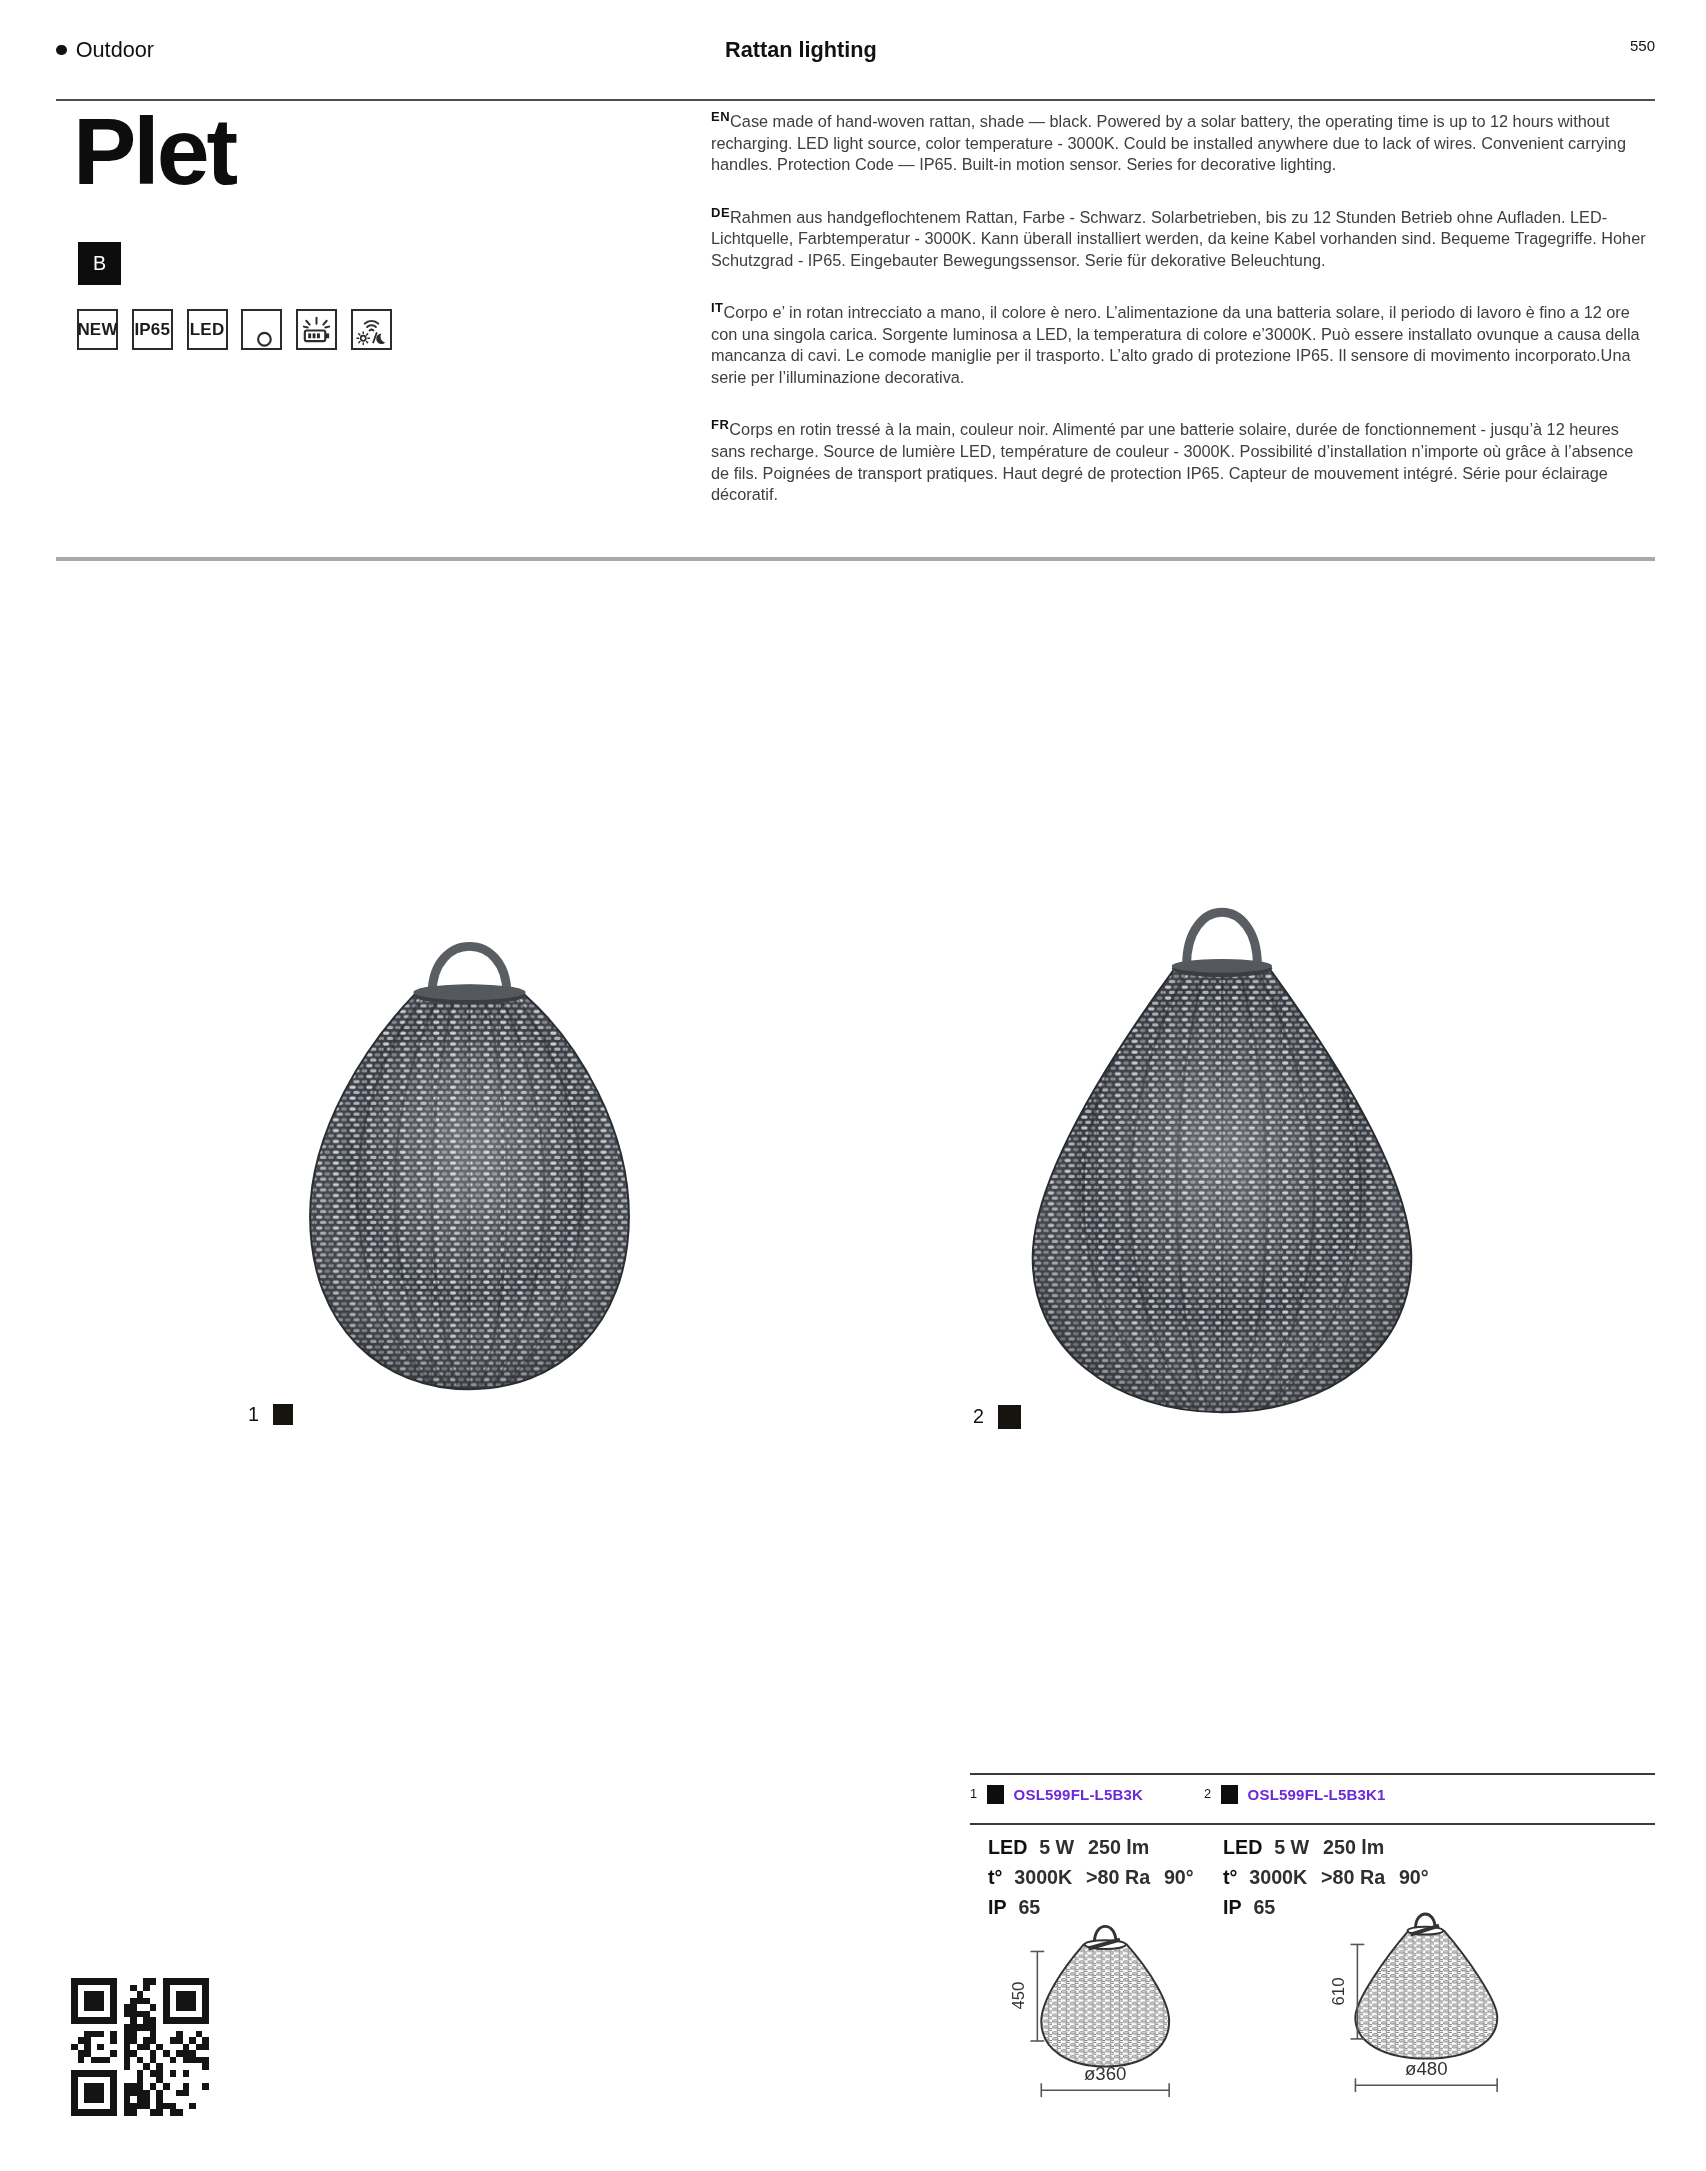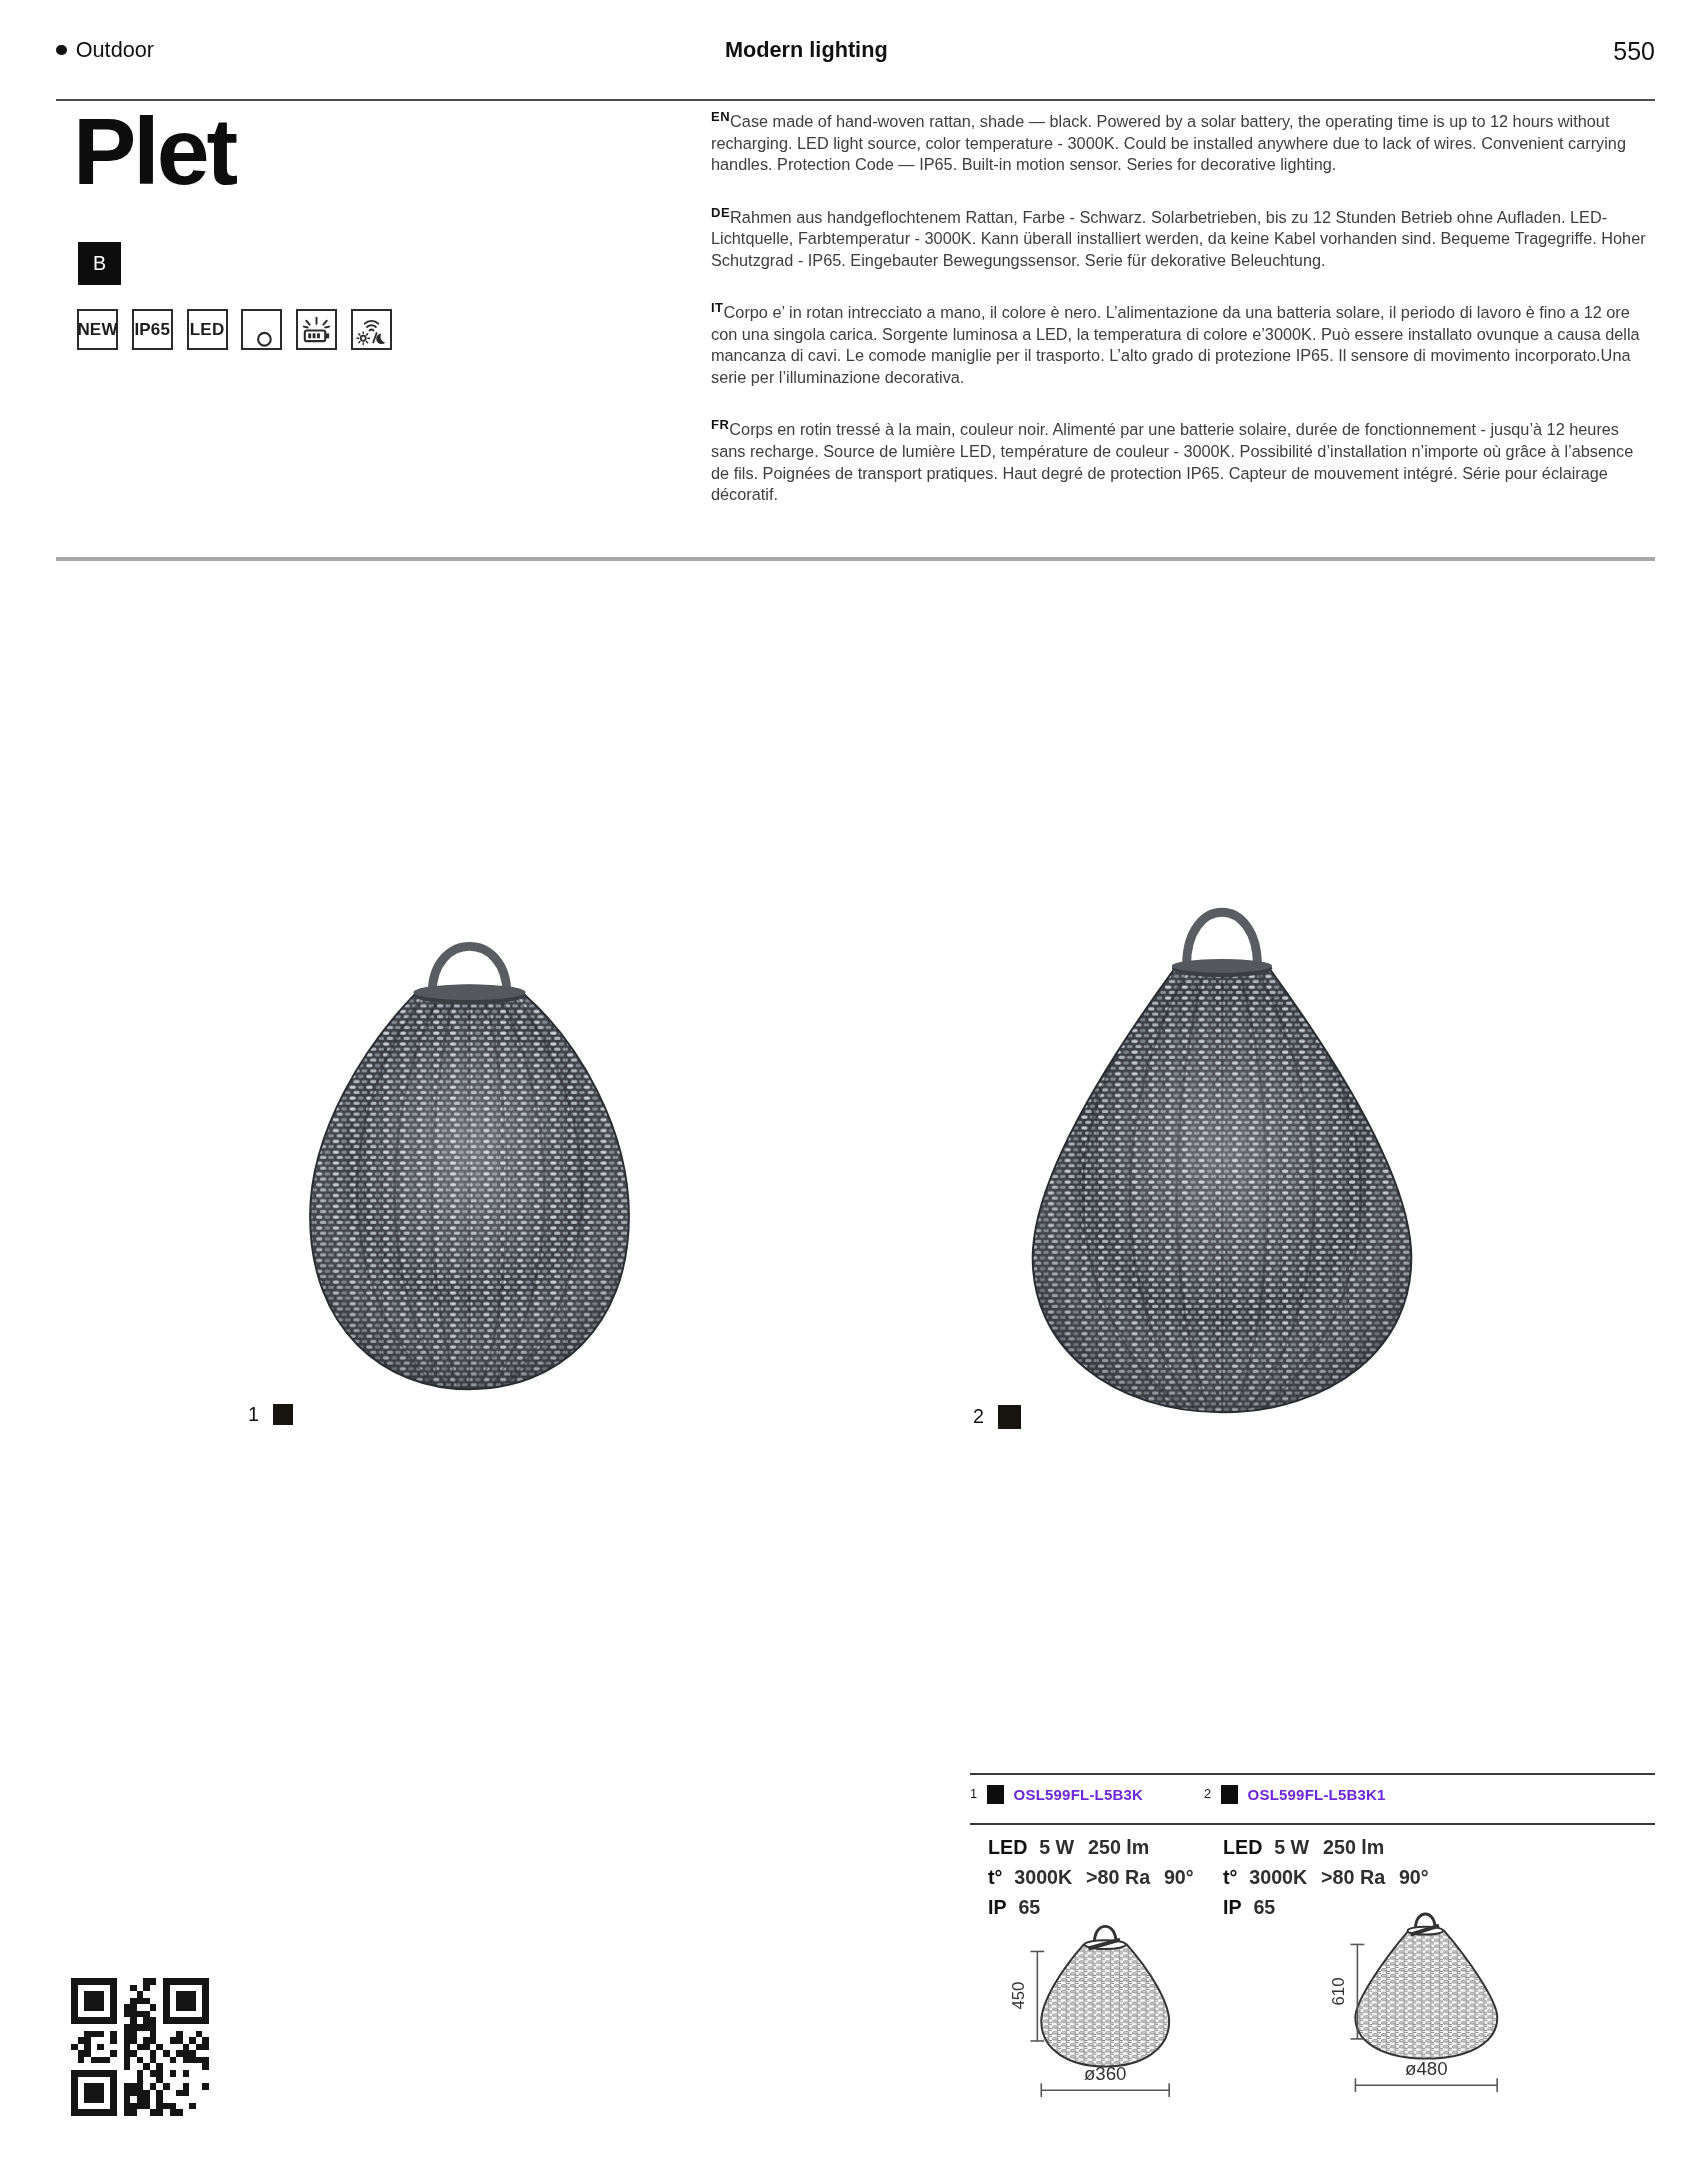--- a/index.html
+++ b/index.html
@@ -3,21 +3,21 @@
 <meta charset="utf-8">
 <style>
   html,body{margin:0;padding:0;background:#fff;}
   .page{position:relative;width:1706px;height:2171px;background:#ffffff;overflow:hidden;
         font-family:"Liberation Sans","DejaVu Sans",sans-serif;color:#222;border-radius:20px;}
 
   
   .hdr-category{position:absolute;left:56px;top:37px;font-size:21.7px;color:#111;display:flex;align-items:center;gap:8.9px;}
   .hdr-dot{width:10.8px;height:10.8px;border-radius:50%;background:#111;display:inline-block;}
   .hdr-title{position:absolute;left:725px;top:37px;font-size:21.7px;font-weight:bold;color:#111;}
-  .hdr-page{position:absolute;right:51px;top:37px;font-size:25px;color:#111;}
+  .hdr-page{position:absolute;right:51px;top:37px;font-size:15px;color:#111;}
   .rule-top{position:absolute;left:56px;right:51px;top:99px;height:2px;background:#4d4d4d;}
 
   
   .product-title{position:absolute;left:73px;top:104px;font-size:95px;font-weight:800;letter-spacing:-3px;color:#0d0d0d;line-height:1;}
   .badge-b{position:absolute;left:78px;top:242px;width:43px;height:43px;background:#0d0d0d;color:#fff;
            display:flex;align-items:center;justify-content:center;font-size:19.7px;}
   .icon-row{position:absolute;left:77px;top:309px;display:flex;gap:13.8px;}
   .icon-box{width:41px;height:41px;border:2.5px solid #2b2b2b;display:flex;align-items:center;justify-content:center;
             font-size:17px;font-weight:bold;color:#1c1c1c;letter-spacing:0.2px;box-sizing:border-box;background:#fff;}
 
@@ -52,21 +52,21 @@
 </style>
 </head>
 <body>
 
 <div class="page">
 
   <div class="hdr-category">
     <span class="hdr-dot"></span>
     <span>Outdoor</span>
   </div>
-  <div class="hdr-title">Modern lighting</div>
+  <div class="hdr-title">Rattan lighting</div>
   <div class="hdr-page">550</div>
   <div class="rule-top"></div>
 
   <div class="product-title">Plet</div>
   <div class="badge-b">B</div>
 
   <div class="icon-row">
     <div class="icon-box">NEW</div>
     <div class="icon-box">IP65</div>
     <div class="icon-box">LED</div>

